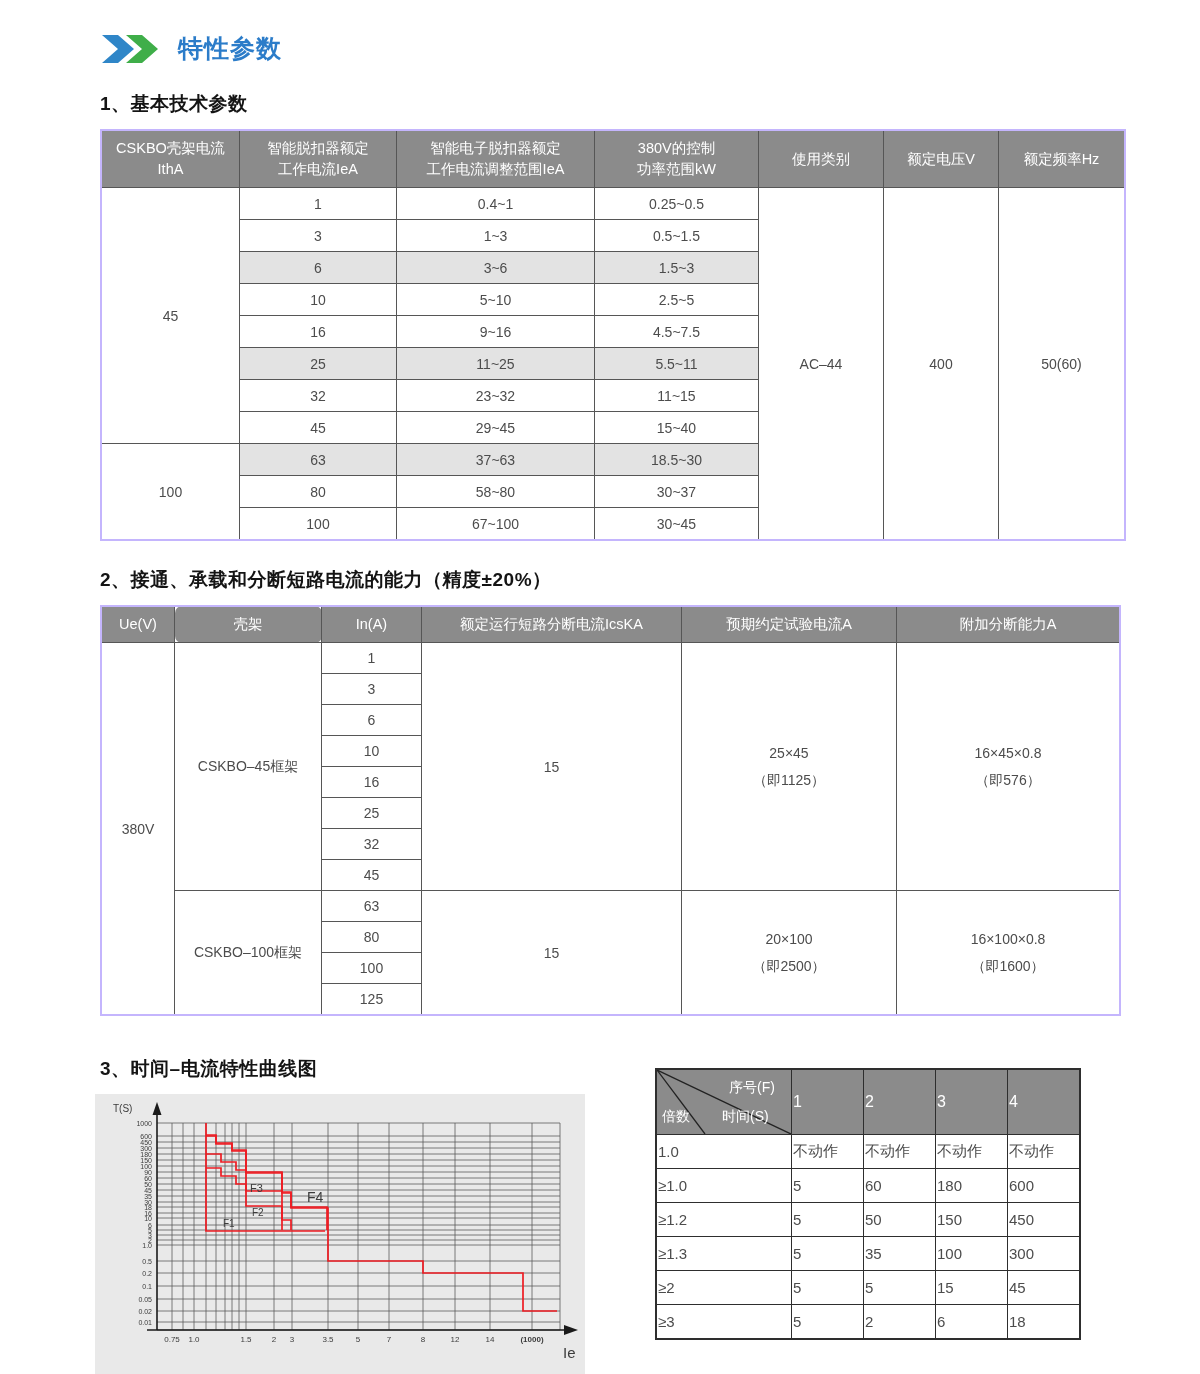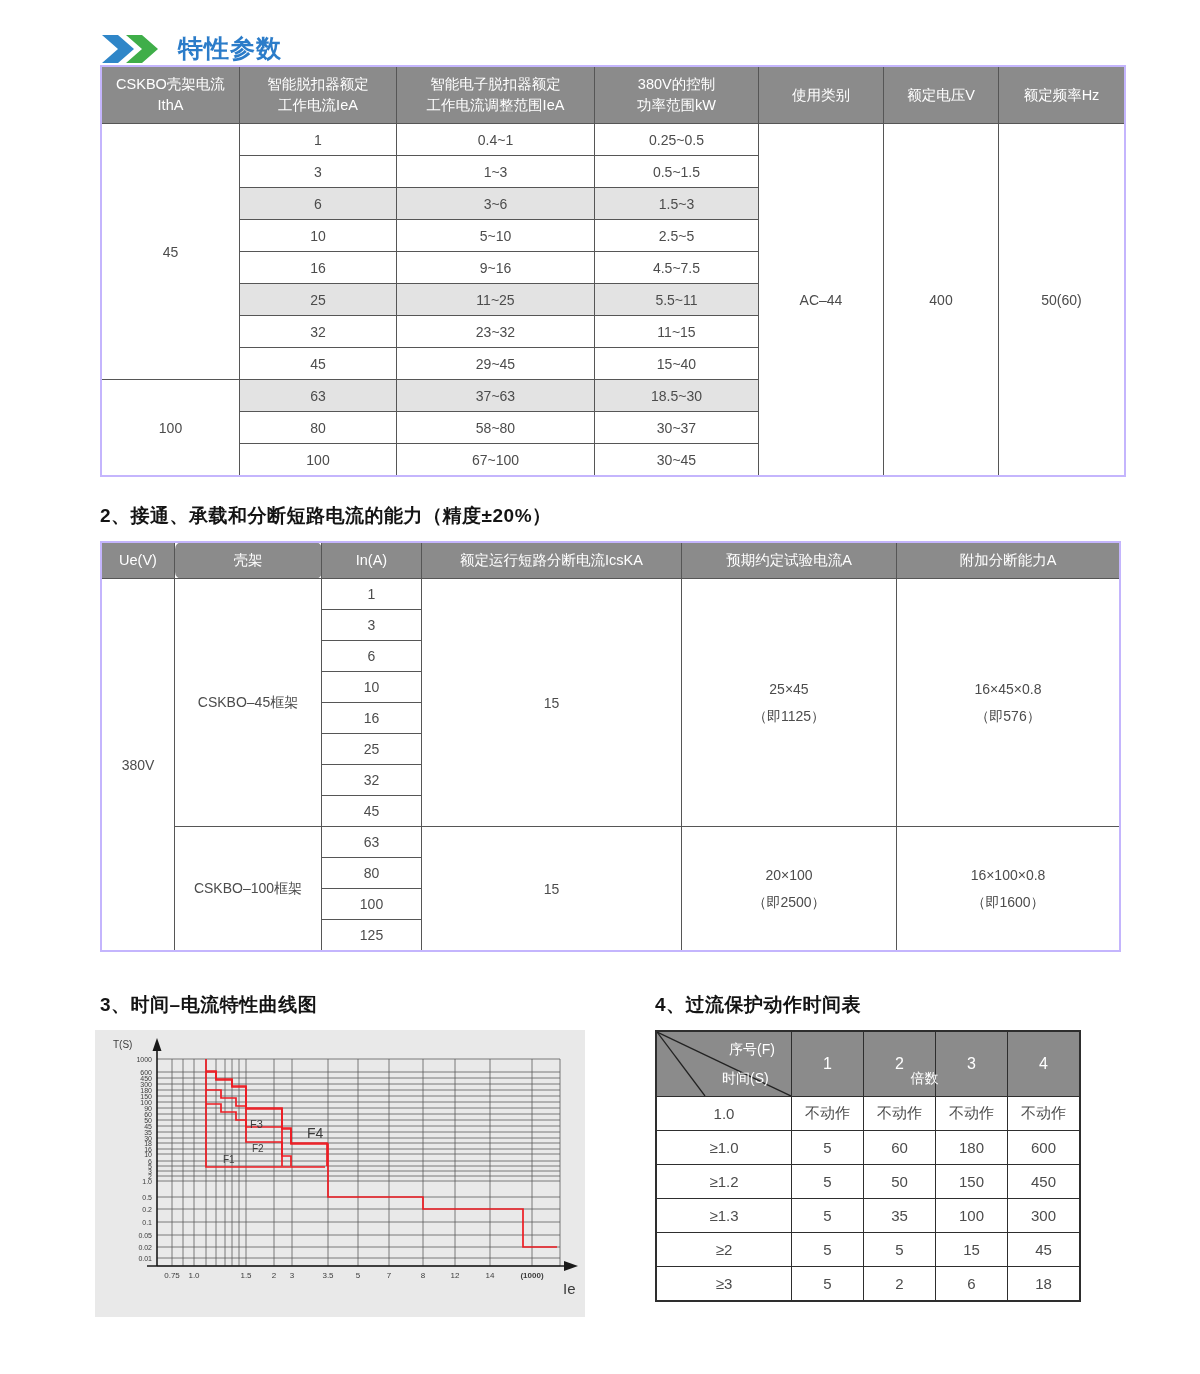--- a/index.html
+++ b/index.html
@@ -24,21 +24,21 @@
   .two-line{line-height:1.9;}
 
   
   .bottom{display:flex;margin-left:95px;margin-top:40px;}
   .bl{width:525px;}
   .bl h2{margin-left:5px;}
   .br h2{margin-left:35px;}
   .chart-panel{width:490px;height:287px;background:#e9e9e9;margin-top:12px;}
   .br{width:480px;}
   table.t4{border-collapse:collapse;margin:12px 0 0 35px;table-layout:fixed;border:2px solid #2e2e2e;}
-  table.t4 th, table.t4 td{border:1px solid #2e2e2e;text-align:center;font-size:15px;color:#4c4c4c;}
+  table.t4 th, table.t4 td{border:1px solid #2e2e2e;text-align:left;font-size:15px;color:#4c4c4c;}
   table.t4 th{background:#8b8b8b;color:#fff;font-weight:normal;height:62px;font-size:16px;}
   table.t4 td{height:31px;}
   th.diag{position:relative;padding:0;}
   th.diag svg{position:absolute;left:0;top:0;width:100%;height:100%;}
   th.diag .lbl{position:absolute;font-size:14px;color:#fff;}
   th.diag .lbl.tr{right:16px;top:9px;}
   th.diag .lbl.bl{left:5px;bottom:8px;}
   th.diag .lbl.bm{left:65px;bottom:8px;}
 </style>
 </head>
@@ -47,20 +47,21 @@
 <div class="page">
 
   <div class="hdr">
     <svg class="chev" viewBox="0 0 64 32" aria-hidden="true">
       <polygon points="2,2 18,2 34,16 18,30 2,30 18,16" fill="#2f86c8"></polygon>
       <polygon points="26,2 42,2 58,16 42,30 26,30 42,16" fill="#3fae49"></polygon>
     </svg>
     <h1>特性参数</h1>
   </div>
 
+  <h2 class="sec">1、基本技术参数</h2>
 
   <table class="spec" id="t1">
     <thead>
         <tr id="t1h">
           <th style="width: 133px;">CSKBO壳架电流<br>IthA</th>
           <th style="width: 152px;">智能脱扣器额定<br>工作电流IeA</th>
           <th style="width: 193px;">智能电子脱扣器额定<br>工作电流调整范围IeA</th>
           <th style="width: 159px;">380V的控制<br>功率范围kW</th>
           <th style="width: 120px;">使用类别</th>
           <th style="width: 110px;">额定电压V</th>
@@ -296,21 +297,20 @@
             <polyline points="111,60 126,60 126,68 141,68 141,76 151,76 151,97 187,97 187,126 196,126 196,136" fill="none" stroke="#ee1c23" stroke-width="1.7" stroke-linejoin="miter"></polyline>
             <text x="157" y="122" font-size="10" fill="#3c3c3c">F2</text>
             <polyline points="111,41 121,41 121,49 137,49 137,56 151,56 151,78 187,78 187,98 196,98 196,113 232,113 232,136" fill="none" stroke="#ee1c23" stroke-width="1.7" stroke-linejoin="miter"></polyline>
             <text x="155" y="98" font-size="11" fill="#3c3c3c">F3</text>
             <polyline points="111,42 121,42 121,50 137,50 137,57 151,57 151,79 187,79 187,99 196,99 196,114 233,114 233,167 328,167 328,179 428,179 428,217 462,217" fill="none" stroke="#ee1c23" stroke-width="1.7" stroke-linejoin="miter"></polyline>
             <text x="212" y="108" font-size="14" fill="#3c3c3c">F4</text>
           </svg>
       </div>
     </div>
     <div class="br">
-      <h2 class="sec" style="margin:0 0 0 35px;">4、过流保护动作时间表</h2>
       <table class="t4" id="t4">
         <thead>
             <tr id="t4h">
               <th class="diag" style="width: 134px;">
                 <svg viewBox="0 0 134 62" preserveAspectRatio="none">
                   <line x1="0" y1="0" x2="134" y2="62" stroke="#222" stroke-width="1.3"></line>
                   <line x1="0" y1="0" x2="48" y2="62" stroke="#222" stroke-width="1.3"></line>
                 </svg>
                 <span class="lbl tr">序号(F)</span>
                 <span class="lbl bl">倍数</span>

